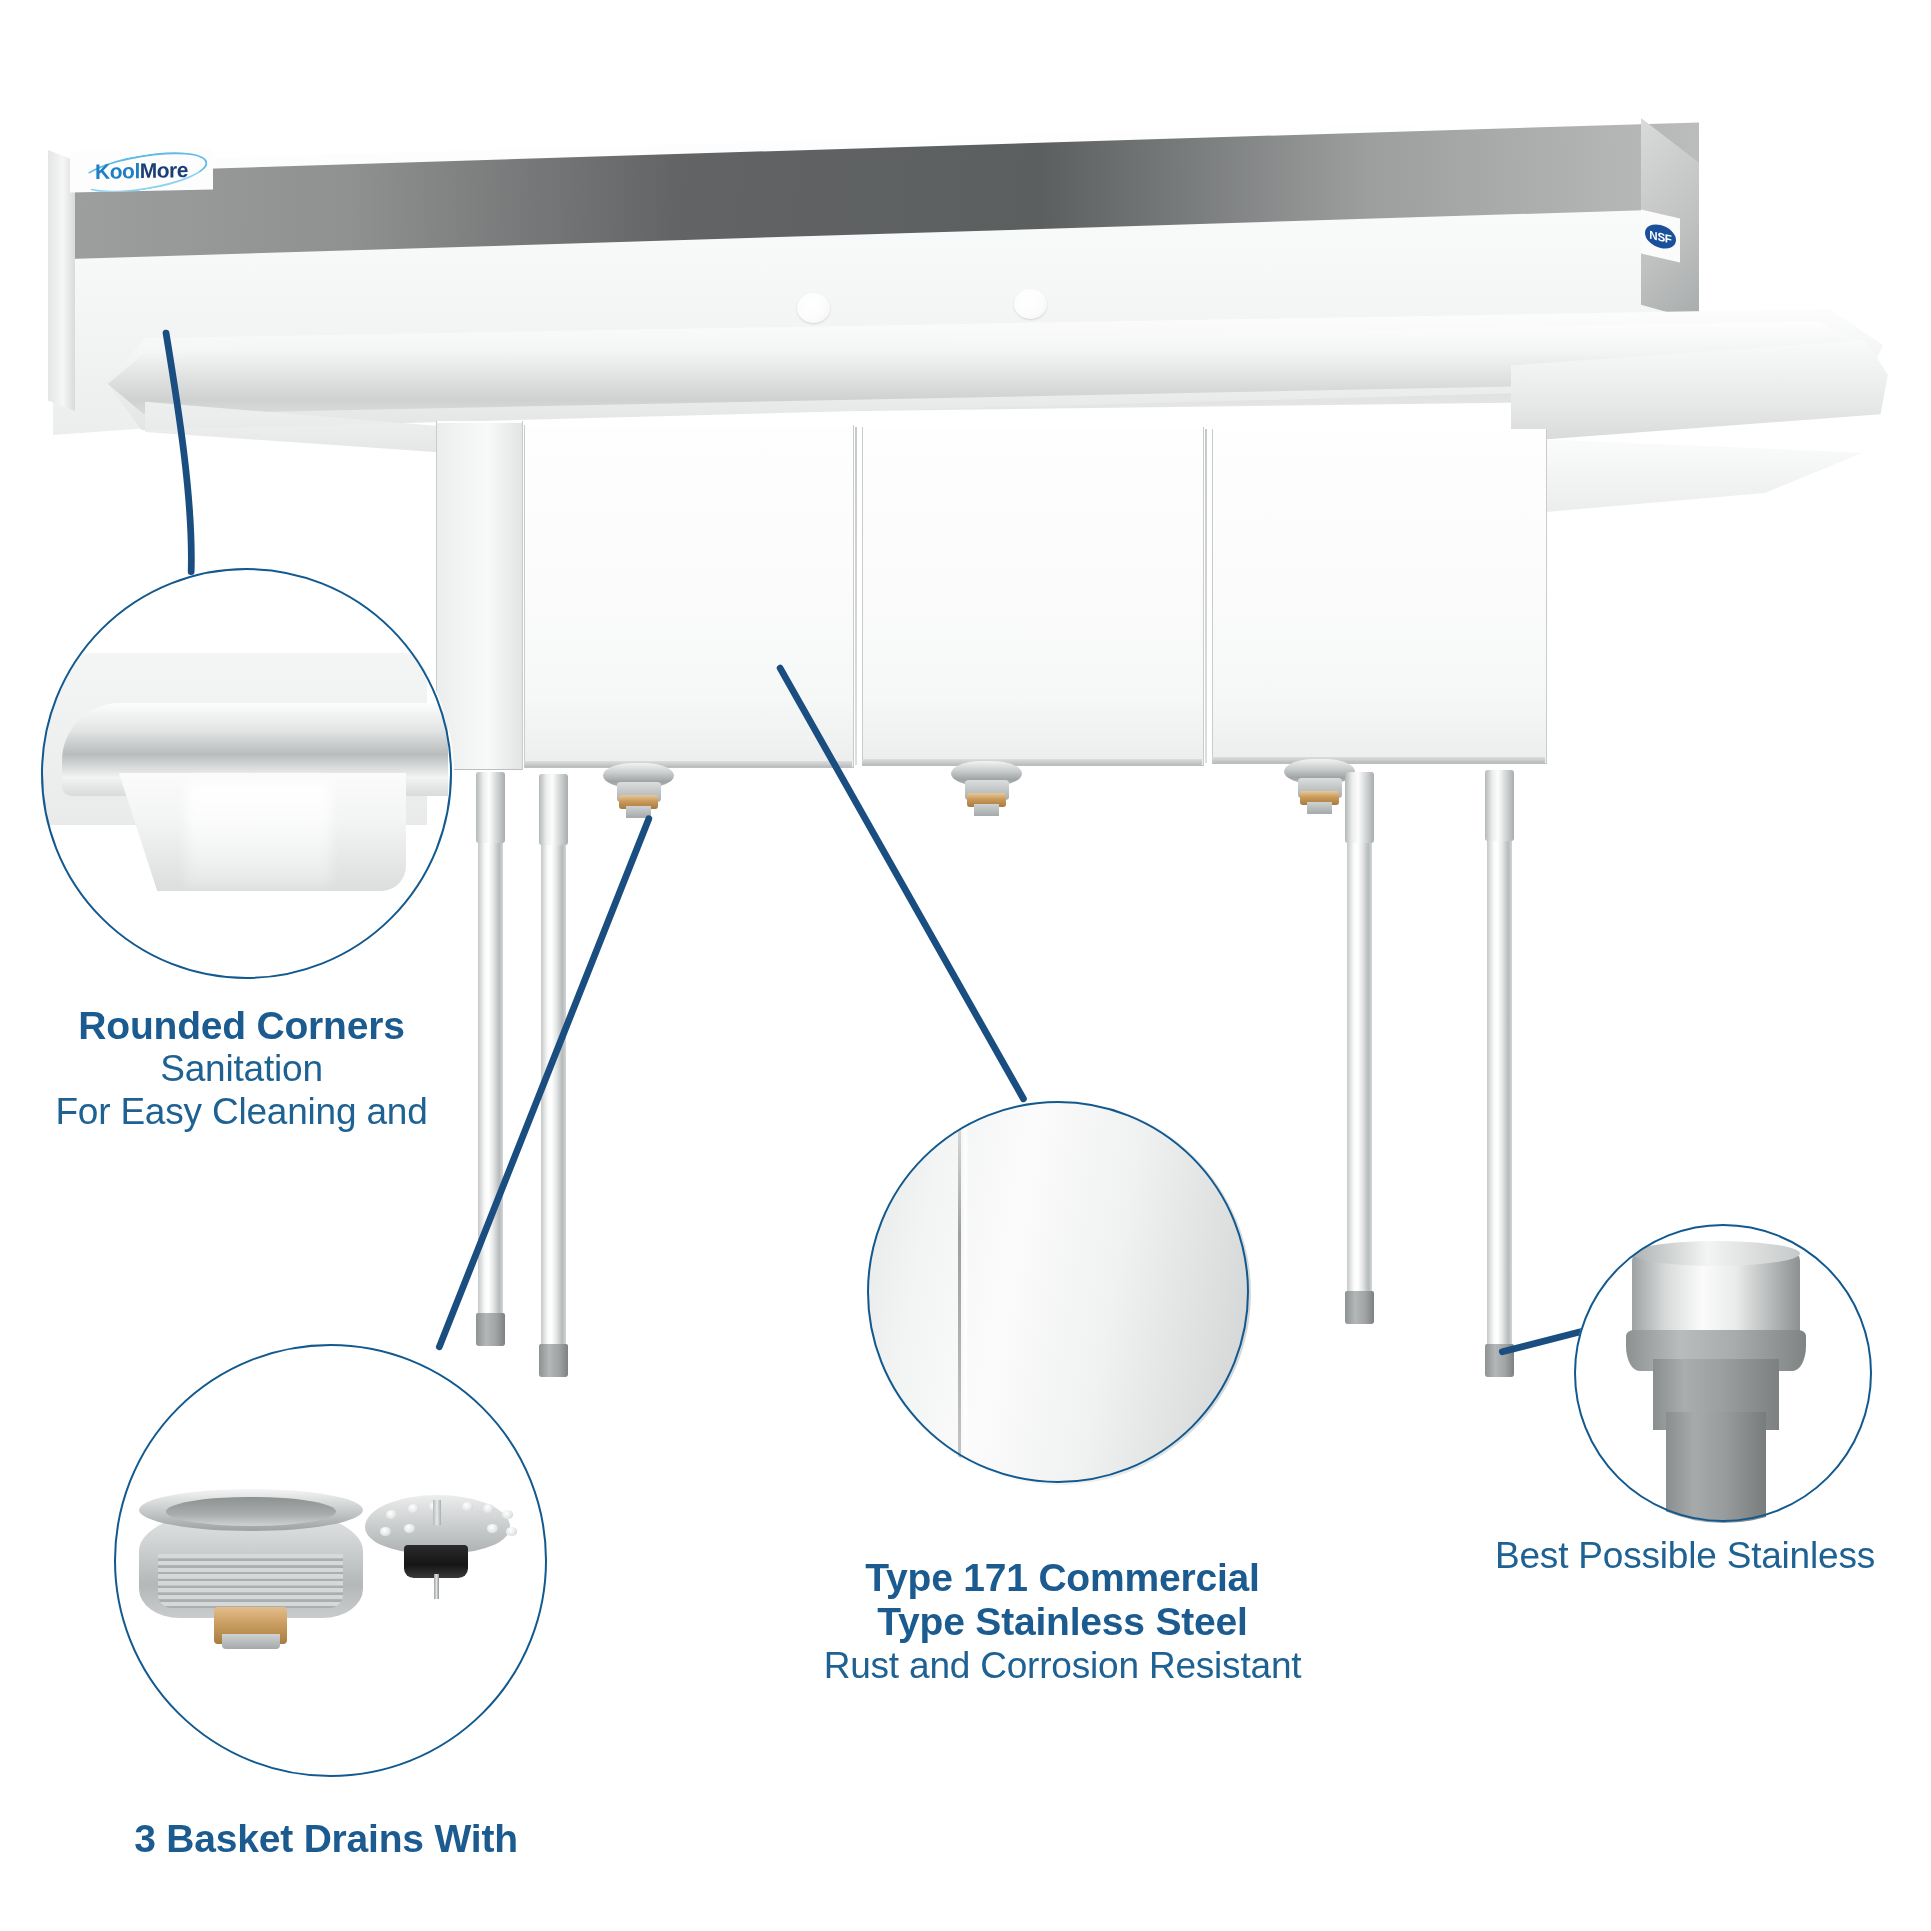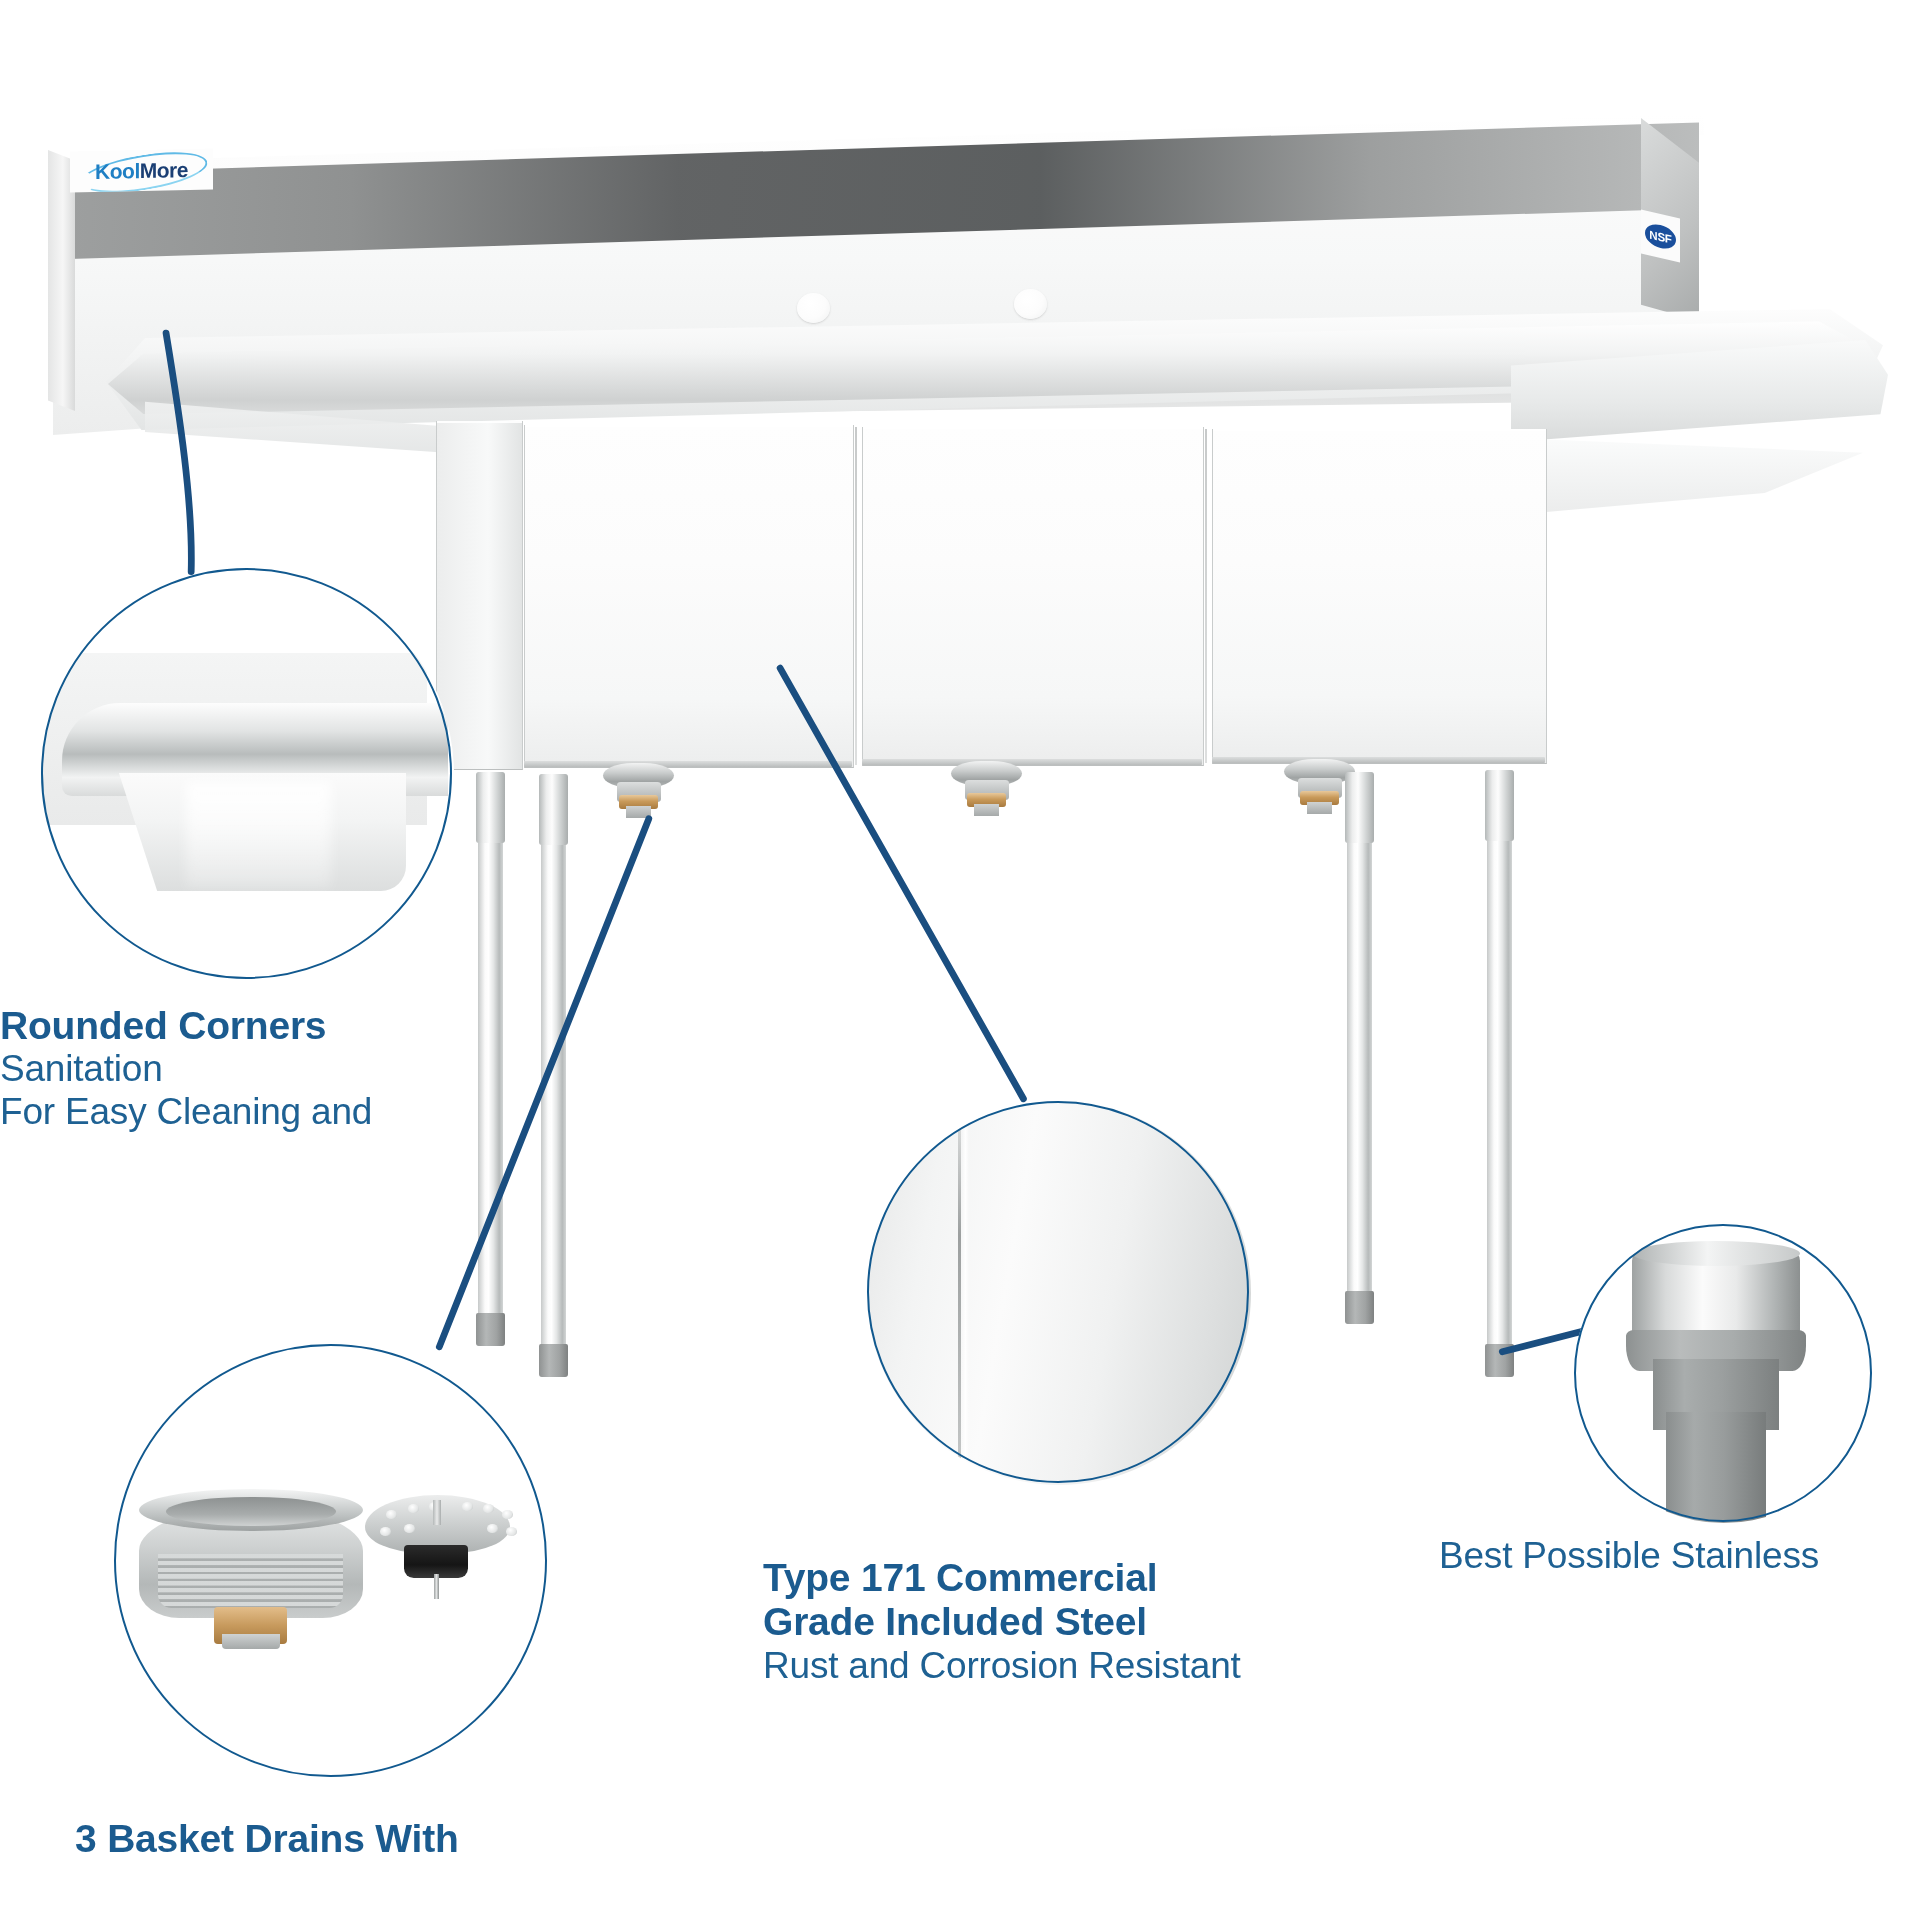--- a/index.html
+++ b/index.html
@@ -403,21 +403,21 @@
     background: linear-gradient(90deg,#8a8e8e 0%,#a9adad 25%,#9b9f9f 55%,#7c8080 100%);
   }
   .bf-stem-lower {
     position: absolute;
     width: 100px; height: 126px;
     background: linear-gradient(90deg,#8a8e8e 0%,#a6aaaa 28%,#989c9c 58%,#787c7c 100%);
     clip-path: polygon(0 0, 100% 0, 100% 88%, 78% 100%, 22% 100%, 0 88%);
   }
 
   
-  .caption { position: absolute; color: #1b5b8f; }
+  .caption { position: absolute; text-align: center; color: #1b5b8f; }
   .caption .t1 {
     font-weight: bold;
     font-size: 39px;
     line-height: 1.14;
     letter-spacing: -0.2px;
     color: #1b5b8f;
   }
   .caption .t2 {
     font-weight: normal;
     font-size: 37px;
@@ -568,21 +568,21 @@
 
   <div class="callout" style="left:867px; top:1101px; width:384px; height:384px;">
     <div class="steel-fill"></div>
     <div class="steel-seam" style="left:91px; top:0;"></div>
     <div class="steel-seam2" style="left:95px; top:0;"></div>
   </div>
   <div class="callout-ring" style="left:867px; top:1101px; width:378px; height:378px;"></div>
 
   <div class="caption" style="left:763px; top:1556px; width:599px;">
     <div class="t1">Type 171 Commercial</div>
-    <div class="t1">Grade Included Steel</div>
+    <div class="t1">Type Stainless Steel</div>
     <div class="t2">Rust and Corrosion Resistant</div>
   </div>
 
   <div class="callout" style="left:1574px; top:1224px; width:299px; height:299px;">
     <div class="bf-cap" style="left:58px; top:27px;"></div>
     <div class="bf-cap-top" style="left:58px; top:17.4px;"></div>
     <div class="bf-ring" style="left:52px; top:106px;"></div>
     <div class="bf-stem-upper" style="left:79px; top:135px;"></div>
     <div class="bf-stem-lower" style="left:92px; top:188px;"></div>
   </div>

